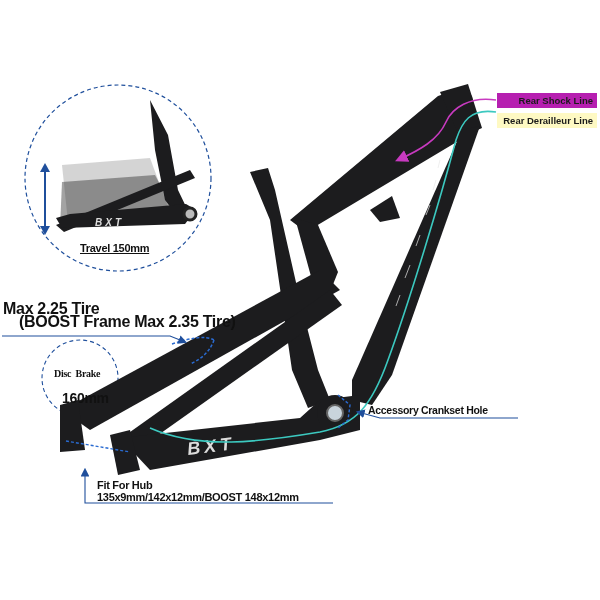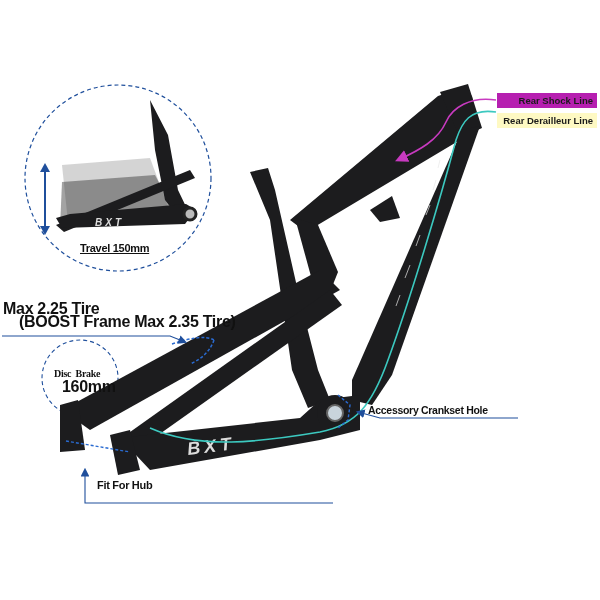--- a/index.html
+++ b/index.html
@@ -104,19 +104,20 @@
 
   <div class="tag" style="left:497px;top:93px;width:100px;background:#b61fb0;">Rear Shock Line</div>
   <div class="tag" style="left:497px;top:113px;width:100px;background:#fef9c3;">Rear Derailleur Line</div>
 
   <div class="lbl" style="left:80px;top:242px;font-size:11px;text-decoration:underline;">Travel 150mm</div>
 
   <div class="lbl" style="left:3px;top:303px;">Max 2.25 Tire</div>
   <div class="lbl" style="left:3px;top:316px;margin-left:16px;">(BOOST Frame Max 2.35 Tire)</div>
 
   <div class="lbl" style="left:54px;top:368px;font-size:10px;white-space:pre;font-family:Liberation Serif, serif;">Disc  Brake</div>
-  <div class="lbl" style="left:62px;top:381px;font-size:16px;">160mm</div>
+  <div class="lbl" style="left:62px;top:392px;font-size:14px;">160mm</div>
 
   <div class="lbl" style="left:368px;top:404px;font-size:10.5px;">Accessory Crankset Hole</div>
 
   <div class="lbl" style="left:97px;top:479px;font-size:11px;">Fit For Hub</div>
+  <div class="lbl" style="left:97px;top:491px;font-size:11px;">135x9mm/142x12mm/BOOST 148x12mm</div>
 
 </div>
 
 </body></html>

